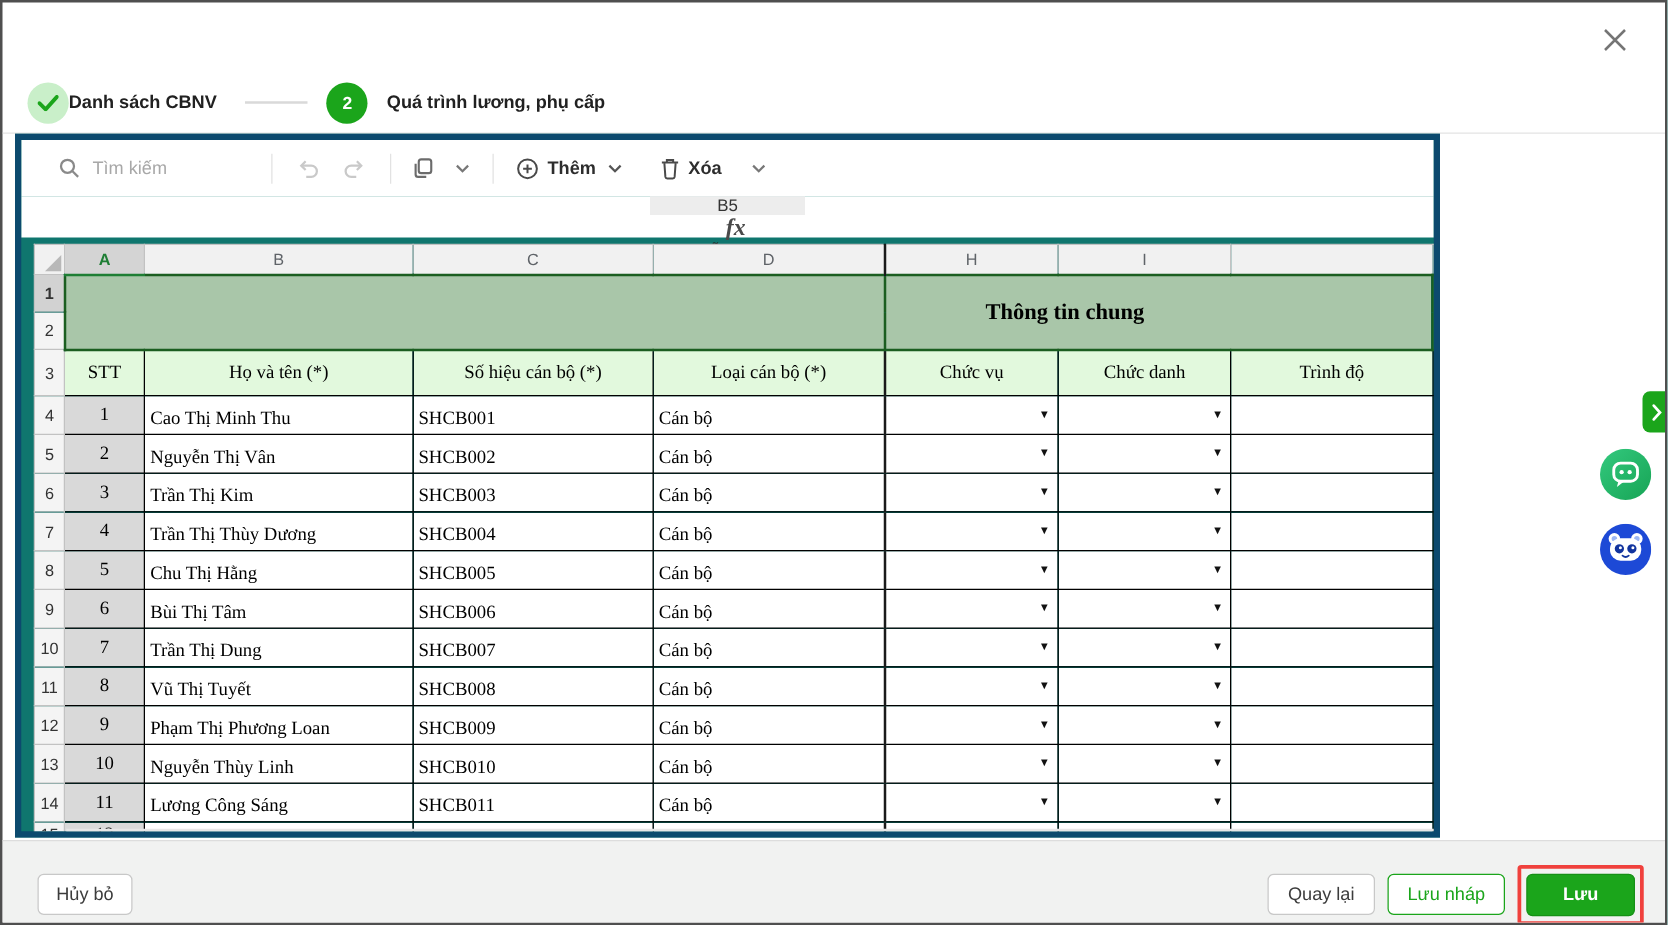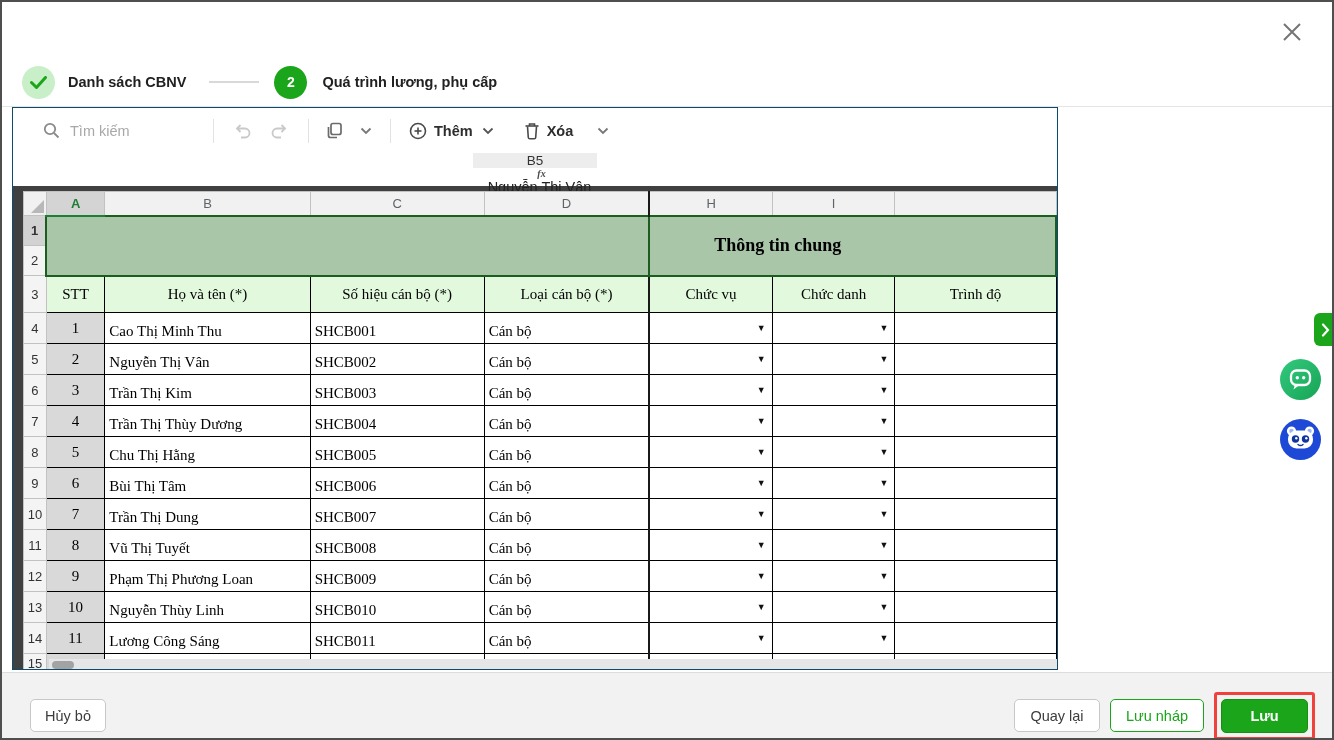--- a/index.html
+++ b/index.html
@@ -11,45 +11,45 @@
   .dlg-title { position:absolute; left:30px; top:16px; font-size:19px; font-weight:bold; color:#1f1f1f; }
   .close-btn { position:absolute; right:26px; top:16px; width:28px; height:28px; cursor:pointer; color:#757575; }
   .close-btn svg { width:100%; height:100%; }
 
   
   .stepper { position:absolute; left:20px; top:62px; height:36px; display:flex; align-items:center; }
   .step-circle { width:33px; height:33px; border-radius:50%; display:flex; align-items:center; justify-content:center; flex:none; }
   .step-done  { background:#c9efc9; }
   .step-done svg { width:17px; height:13px; }
   .step-active { background:#1ba51b; color:#fff; font-size:14px; font-weight:bold; }
-  .step-label { font-size:14.5px; font-weight:bold; color:#212121; margin-left:13px; }
+  .step-label { font-size:14.5px; font-weight:bold; color:#212121; }
   .step-connector { width:50px; height:2px; background:#d9d9d9; margin:0 15px 0 23px; }
   .step2-gap { margin-left:15px; }
 
   .top-sep { position:absolute; left:0; top:104px; width:1334px; height:1px; background:#e4e4e4; }
 
   
-  .sheet { position:absolute; left:10px; top:105px; width:1046px; height:563px; border:1px solid #0c4a6e; background:#404040; overflow:hidden; }
+  .sheet { position:absolute; left:10px; top:105px; width:1140px; height:563px; border:5px solid #0c4a6e; background:#0f766e; overflow:hidden; }
 
   
   .toolbar { position:absolute; left:0; top:0; width:100%; height:45px; background:#fff; display:flex; align-items:center; }
   .tb-icon { display:inline-flex; align-items:center; justify-content:center; }
   .tb-icon svg { display:block; }
   .search-wrap { display:flex; align-items:center; margin-left:30px; width:160px; }
   .search-input { border:none; outline:none; font-size:14.5px; color:#333; width:120px; margin-left:10px; background:transparent; }
   .search-input::placeholder { color:#a8a8a8; }
   .vdiv { width:1px; height:24px; background:#e2e2e2; margin:0 10px; }
   .tb-btn { display:flex; align-items:center; gap:7px; padding:4px 8px; cursor:pointer; font-size:14.5px; font-weight:600; color:#2d2d2d; }
   .tb-chev { margin-left:2px; cursor:pointer; display:inline-flex; }
 
   
   .fbar { position:absolute; left:0; top:45px; width:100%; height:33px; background:#fff; display:flex; align-items:center;flex-direction:column; }
   .name-box { width:124px; height:33px; background:#ededed; display:flex; align-items:center; justify-content:center; font-size:13.5px; color:#333; }
   .fbar-div { width:1px; height:22px; background:#cfcfcf; }
-  .fx-glyph { font-family:"Liberation Serif", serif; font-style:italic; font-weight:bold; font-size:10px; color:#4a4a4a; margin-left:13px; }
+  .fx-glyph { font-family:"Liberation Serif", serif; font-style:italic; font-weight:bold; font-size:19px; color:#4a4a4a; margin-left:13px; }
   .fx-value { font-size:14.5px; color:#222; margin-left:9px; }
 
   
   .grid-wrap { position:absolute; left:10px; top:83px; }
   table.grid { border-collapse:collapse; table-layout:fixed; font-family:"Liberation Serif", serif; }
   table.grid td { overflow:hidden; }
   
   td.cl { height:24px; background:#f1f1f1; border:1px solid #c2c2c2; font-family:"Liberation Sans", sans-serif;
           font-size:13px; color:#5f6368; text-align:center; }
   td.corner { height:24px; background:#f1f1f1; border:1px solid #c2c2c2; position:relative; }

